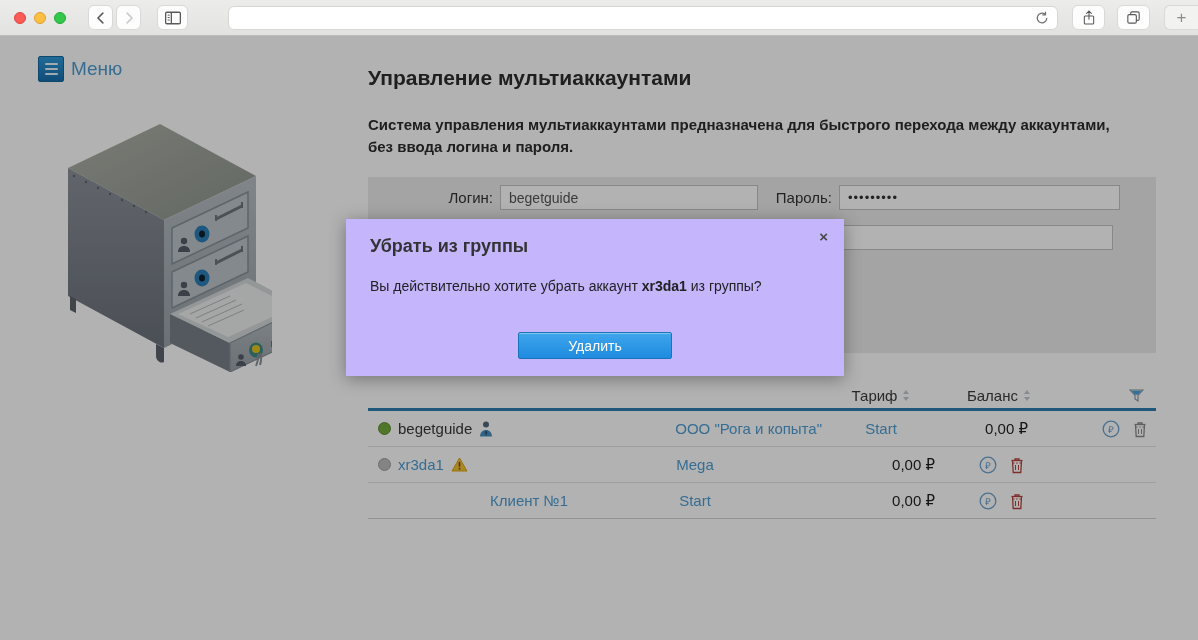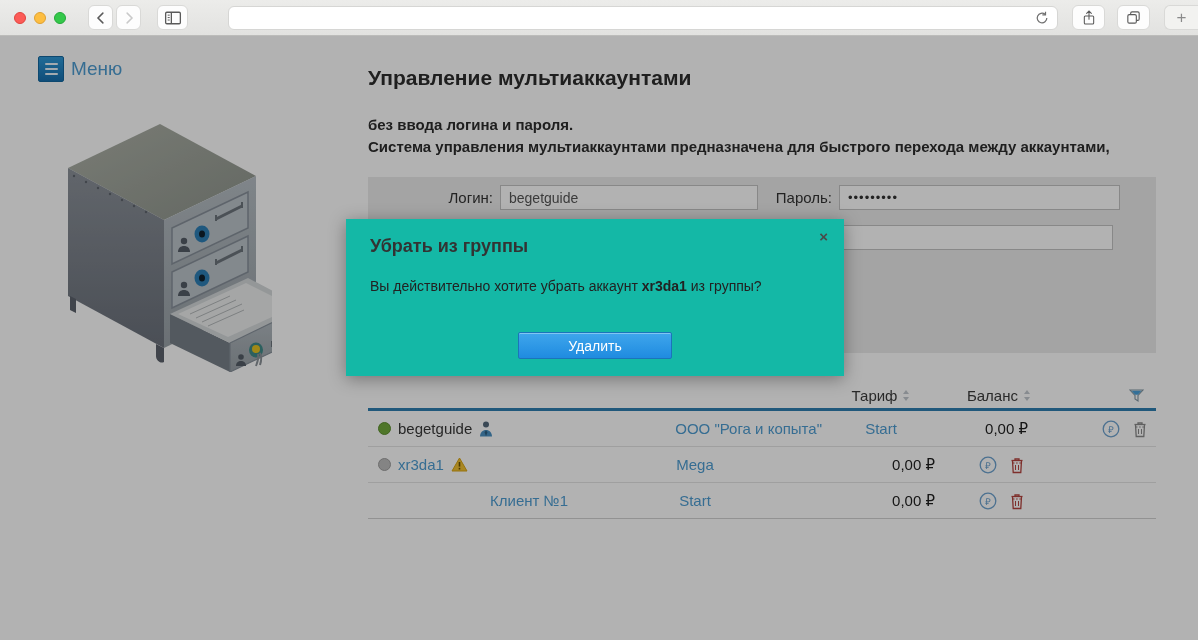--- a/index.html
+++ b/index.html
@@ -85,21 +85,21 @@
   .cell.tariff { text-align:center; }
   .cell.balance { text-align:right; padding-right:5px; color:#1f1f1f; }
   .cell.actions { display:flex; justify-content:flex-end; align-items:center; gap:12px; padding-right:8px; }
   .icon-btn { display:flex; cursor:pointer; }
   .trash-icon { color:#b5443f; }
   .trash-icon.gray { color:#8a8a8a; }
   .trash-icon.red { color:#b5443f; }
 
   
   .modal { position:absolute; left:346px; top:219px; width:498px; height:157px;
-    background:#14b8a6; z-index:60; box-shadow:0 3px 16px rgba(0,0,0,0.35);text-decoration:underline; }
+    background:#c4b5fd; z-index:60; box-shadow:0 3px 16px rgba(0,0,0,0.35);text-decoration:underline; }
   .modal-title { position:absolute; left:24px; top:17px; font-size:18px; font-weight:bold; color:#333; }
   .modal-close { position:absolute; right:16px; top:8px; font-size:15px; font-weight:bold;
     color:#4a4a4a; cursor:pointer; line-height:20px;}
   .modal-body { position:absolute; left:24px; top:59px; font-size:14px; color:#222; }
   .modal-btn { position:absolute; left:172px; top:113px; width:154px; height:27px;
     background:linear-gradient(#3fa6ec,#1f8be0); border:1px solid #1b74ba; border-radius:2px;
     color:#fff; font-size:14px; font-family:inherit; cursor:pointer;
     box-shadow:inset 0 1px 0 rgba(255,255,255,0.35); }
 </style>
 </head>
@@ -228,22 +228,22 @@
     <path d="M214 229l22-10" stroke="#6c747c" stroke-width="3" fill="none"></path>
     <path d="M214 225v6M236 215v6" stroke="#6c747c" stroke-width="2"></path>
 
     <path d="M12 180l0 14 6 3 0-14z" fill="#5c626c"></path>
     <path d="M98 228l8 4 0 14c-4 2-8-2-8-6z" fill="#5c626c"></path>
   </svg>
 
   <div class="content">
     <h1 class="page-title">Управление мультиаккаунтами</h1>
     <div class="page-desc">
+      <div>Система управления мультиаккаунтами предназначена для быстрого перехода между аккаунтами,</div>
       <div>без ввода логина и пароля.</div>
-      <div>Система управления мультиаккаунтами предназначена для быстрого перехода между аккаунтами,</div>
     </div>
 
     <div class="form-panel">
       <div class="form-row r1">
         <label class="flabel login">Логин:</label>
         <input class="finput login" type="text" value="begetguide" style="">
         <label class="flabel pass">Пароль:</label>
         <input class="finput pass" type="text" value="•••••••••" style="">
       </div>
       <div class="form-row r2">

